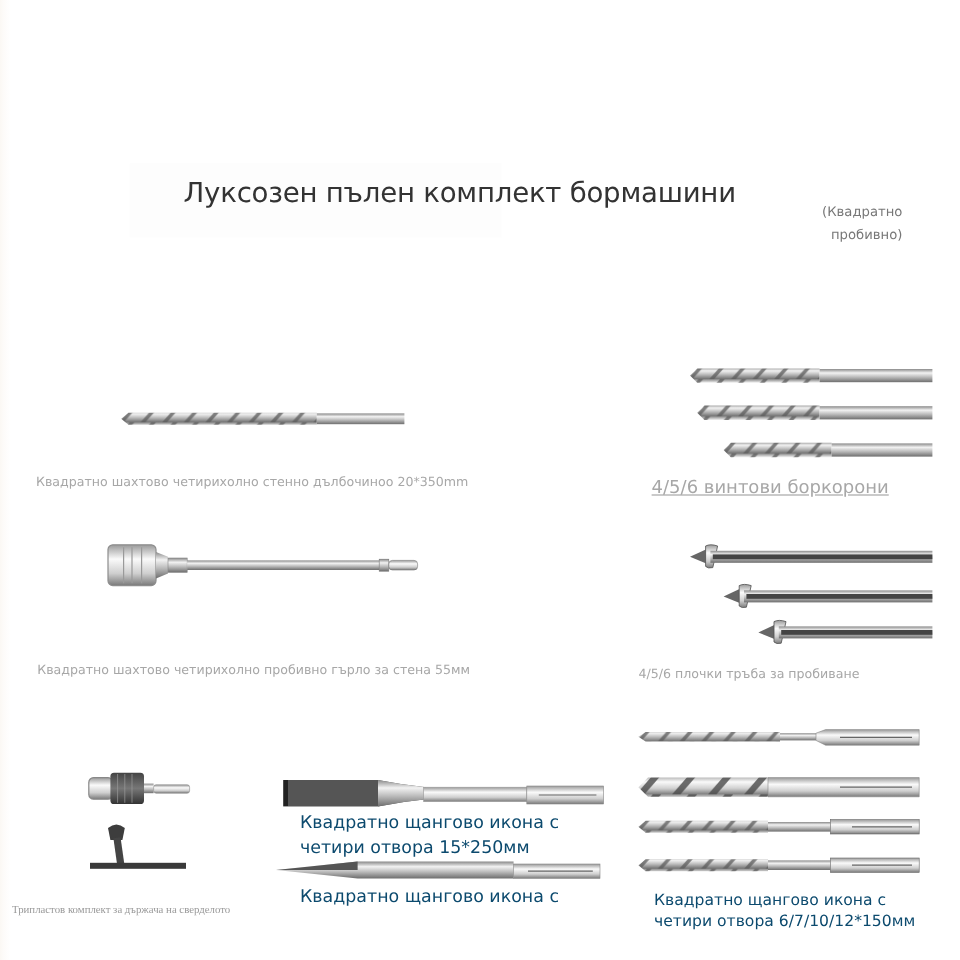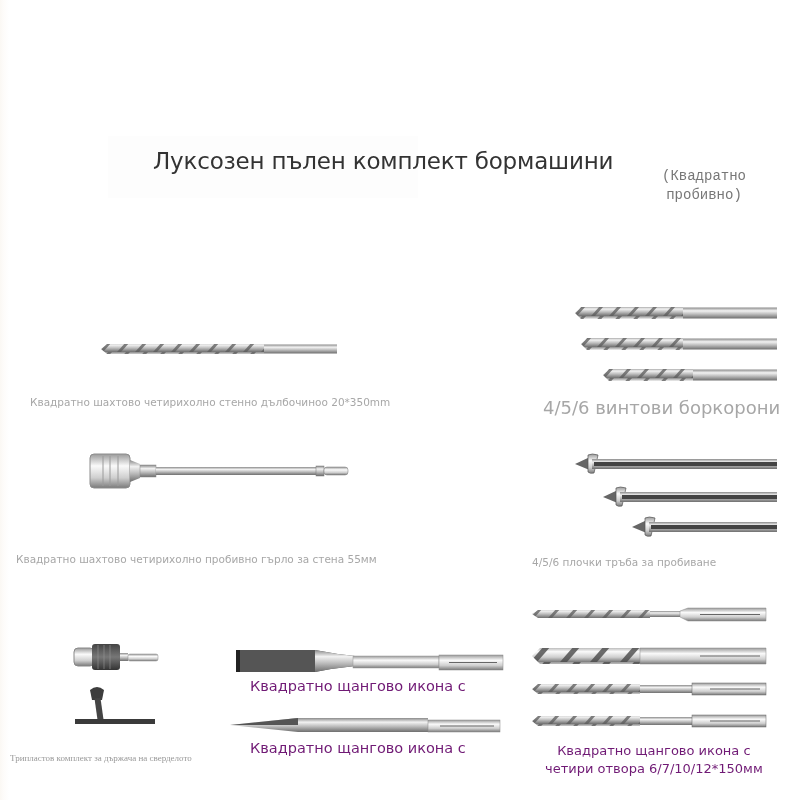--- a/index.html
+++ b/index.html
@@ -5,25 +5,25 @@
     html, body { margin: 0; padding: 0; }
     body {
       width: 800px; height: 800px; background: #ffffff;
       position: relative; overflow: hidden;
       font-family: "DejaVu Sans", sans-serif;
     }
     .edge { position: absolute; left: 0; top: 0; width: 9px; height: 800px;
       background: linear-gradient(90deg, #fbf8f4 0, #fdfbf9 3px, #ffffff 9px); }
     .title-panel { position: absolute; left: 108px; top: 136px; width: 310px; height: 62px; background: #fdfdfd; }
     .title { position: absolute; left: 153px; top: 148px; font-size: 23px; color: #333333; letter-spacing: -0.2px; white-space: nowrap; }
-    .subtitle { position: absolute; left: 656px; top: 167px; width: 96px; font-size: 14px; color: #777; line-height: 19px; text-align: center; font-family: Liberation Mono, monospace; }
+    .subtitle { position: absolute; left: 656px; top: 167px; width: 96px; font-size: 11px; color: #777; line-height: 19px; text-align: right; }
     .cap { position: absolute; color: #a7a7a7; white-space: nowrap; }
     .cap-sm { font-size: 10.5px; }
-    .cap-md { font-size: 18px; }
-    .cap-lg { font-size: 14.5px; line-height: 21px; text-align: center; color: #701a75; }
+    .cap-md { font-size: 15px; text-decoration: underline; }
+    .cap-lg { font-size: 14.5px; line-height: 21px; text-align: left; color: #0c4a6e; }
     .cap-xs { font-size: 9px; color: #999; font-family: Liberation Serif, serif; }
     svg.tool { position: absolute; overflow: visible; }
   </style>
 </head>
 <body>
 
 <svg width="0" height="0" style="position:absolute">
   <defs>
     <linearGradient id="metal" x1="0" y1="0" x2="0" y2="1">
       <stop offset="0" stop-color="#8a8a8a"></stop>
@@ -88,21 +88,21 @@
   <rect x="2" y="2" width="40" height="34" rx="4" fill="url(#metal2)" stroke="#8d8d8d" stroke-width="1"></rect>
   <line x1="15" y1="4" x2="15" y2="34" stroke="#9a9a9a"></line>
   <line x1="22" y1="4" x2="22" y2="34" stroke="#9a9a9a"></line>
   <line x1="30" y1="4" x2="30" y2="34" stroke="#9a9a9a"></line>
   <path d="M42 8 L52 12 L52 26 L42 30Z" fill="url(#metal)"></path>
   <rect x="52" y="13" width="16" height="12" fill="url(#metal)" stroke="#888" stroke-width="0.5"></rect>
   <rect x="68" y="15" width="160" height="8" fill="url(#metal)"></rect>
   <rect x="228" y="14" width="8" height="10" fill="url(#metal)" stroke="#777" stroke-width="0.5"></rect>
   <rect x="236" y="15" width="24" height="8" rx="3" fill="url(#metal2)" stroke="#777" stroke-width="0.5"></rect>
 </svg>
-<div class="cap cap-sm" style="left:16px;top:553px">Квадратно шахтово четирихолно пробивно гърло за стена 55мм</div>
+<div class="cap cap-sm" style="left:31px;top:553px">Квадратно шахтово четирихолно пробивно гърло за стена 55мм</div>
 
 <svg class="tool" style="left:574px;top:453px" width="206" height="90">
   <g>
     <path d="M1 11 L16 4 L18 18 Z" fill="#666"></path>
     <path d="M14 2 Q18 0 24 2 L20 20 Q16 21 14 19 Z" fill="url(#metal2)" stroke="#555" stroke-width="0.7"></path>
     <rect x="18" y="6" width="185" height="10" fill="url(#metal)"></rect>
     <rect x="20" y="9" width="183" height="4" fill="#444"></rect>
   </g>
   <g transform="translate(28,33)">
     <path d="M1 11 L16 4 L18 18 Z" fill="#666"></path>
@@ -136,20 +136,21 @@
 <svg class="tool" style="left:235px;top:647px" width="270" height="28">
   <rect x="1" y="3" width="4" height="22" fill="#222"></rect>
   <path d="M5 3 L80 3 Q100 7 120 9 L120 19 Q100 21 80 25 L5 25 Z" fill="#555"></path>
   <path d="M80 3 Q100 7 120 9 L120 19 Q100 21 80 25 Z" fill="url(#metal)"></path>
   <rect x="118" y="9" width="86" height="12" fill="url(#metal2)" stroke="#999" stroke-width="0.5"></rect>
   <rect x="204" y="8" width="64" height="15" fill="url(#metal2)" stroke="#888" stroke-width="0.5"></rect>
   <line x1="214" y1="15.5" x2="262" y2="15.5" stroke="#666"></line>
 </svg>
 <div class="cap cap-lg" style="left:250px;top:676px">
   <div>Квадратно щангово икона с</div>
+  <div>четири отвора 15*250мм</div>
 </div>
 
 <svg class="tool" style="left:228px;top:715px" width="276" height="22">
   <path d="M2 10 L70 3 L200 3 L200 17 L70 17 Z" fill="url(#metal)"></path>
   <path d="M2 10 L70 3 L70 10 Z" fill="#555"></path>
   <rect x="200" y="5" width="72" height="12" fill="url(#metal2)" stroke="#888" stroke-width="0.5"></rect>
   <line x1="212" y1="11" x2="266" y2="11" stroke="#666"></line>
 </svg>
 <div class="cap cap-lg" style="left:250px;top:738px">
   <div>Квадратно щангово икона с</div>

